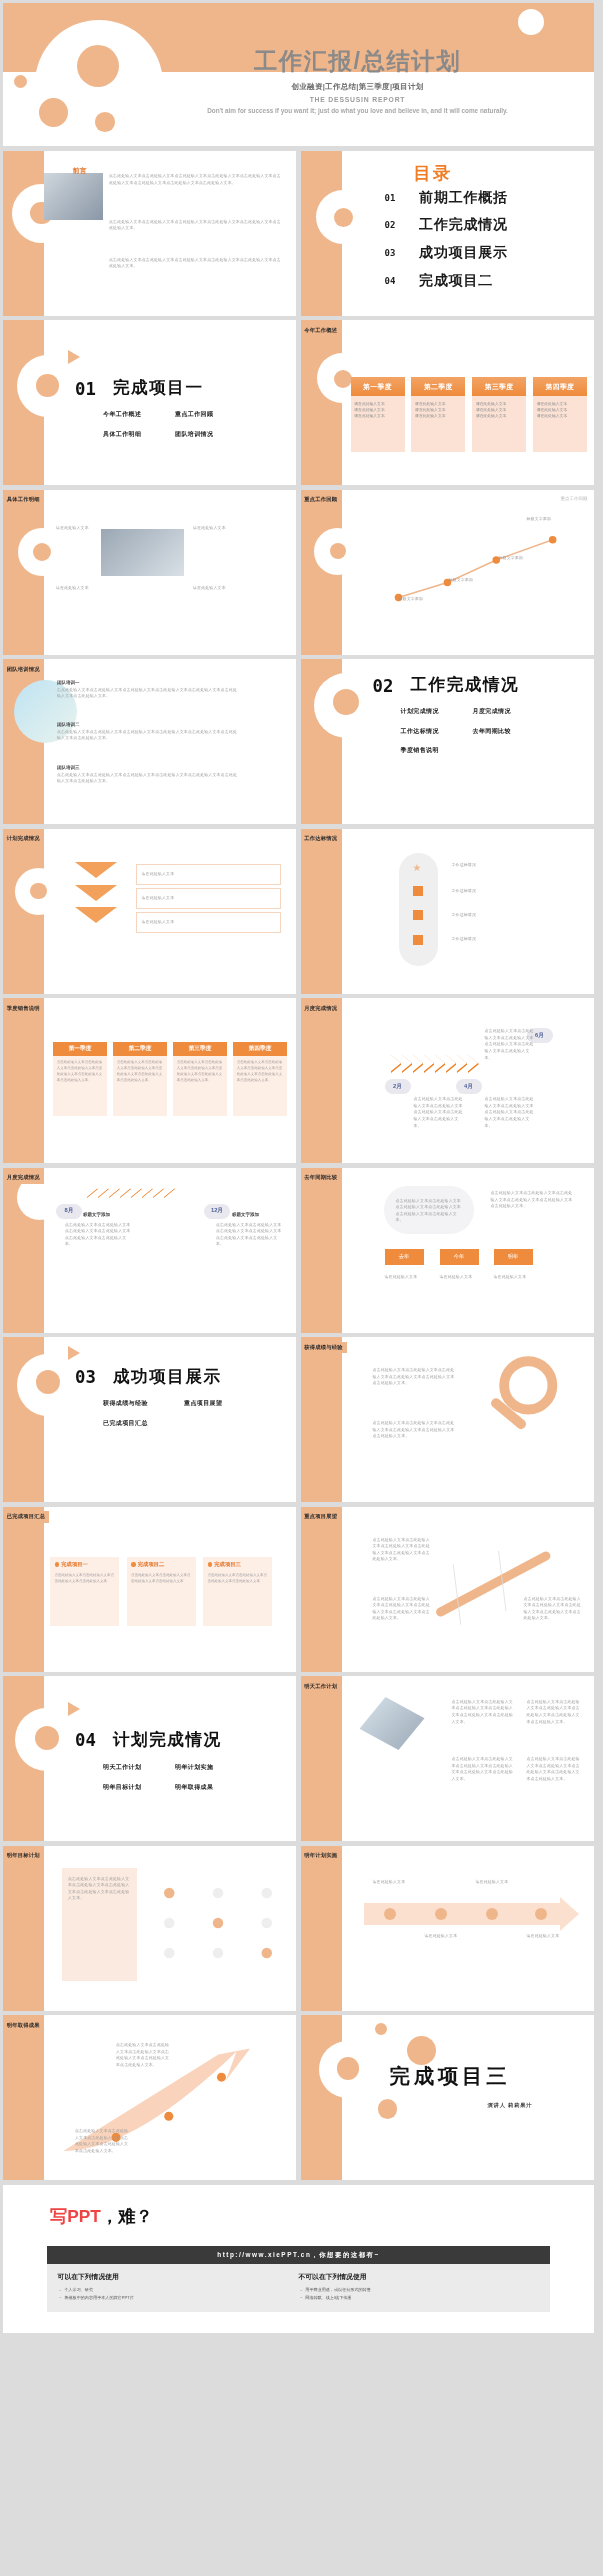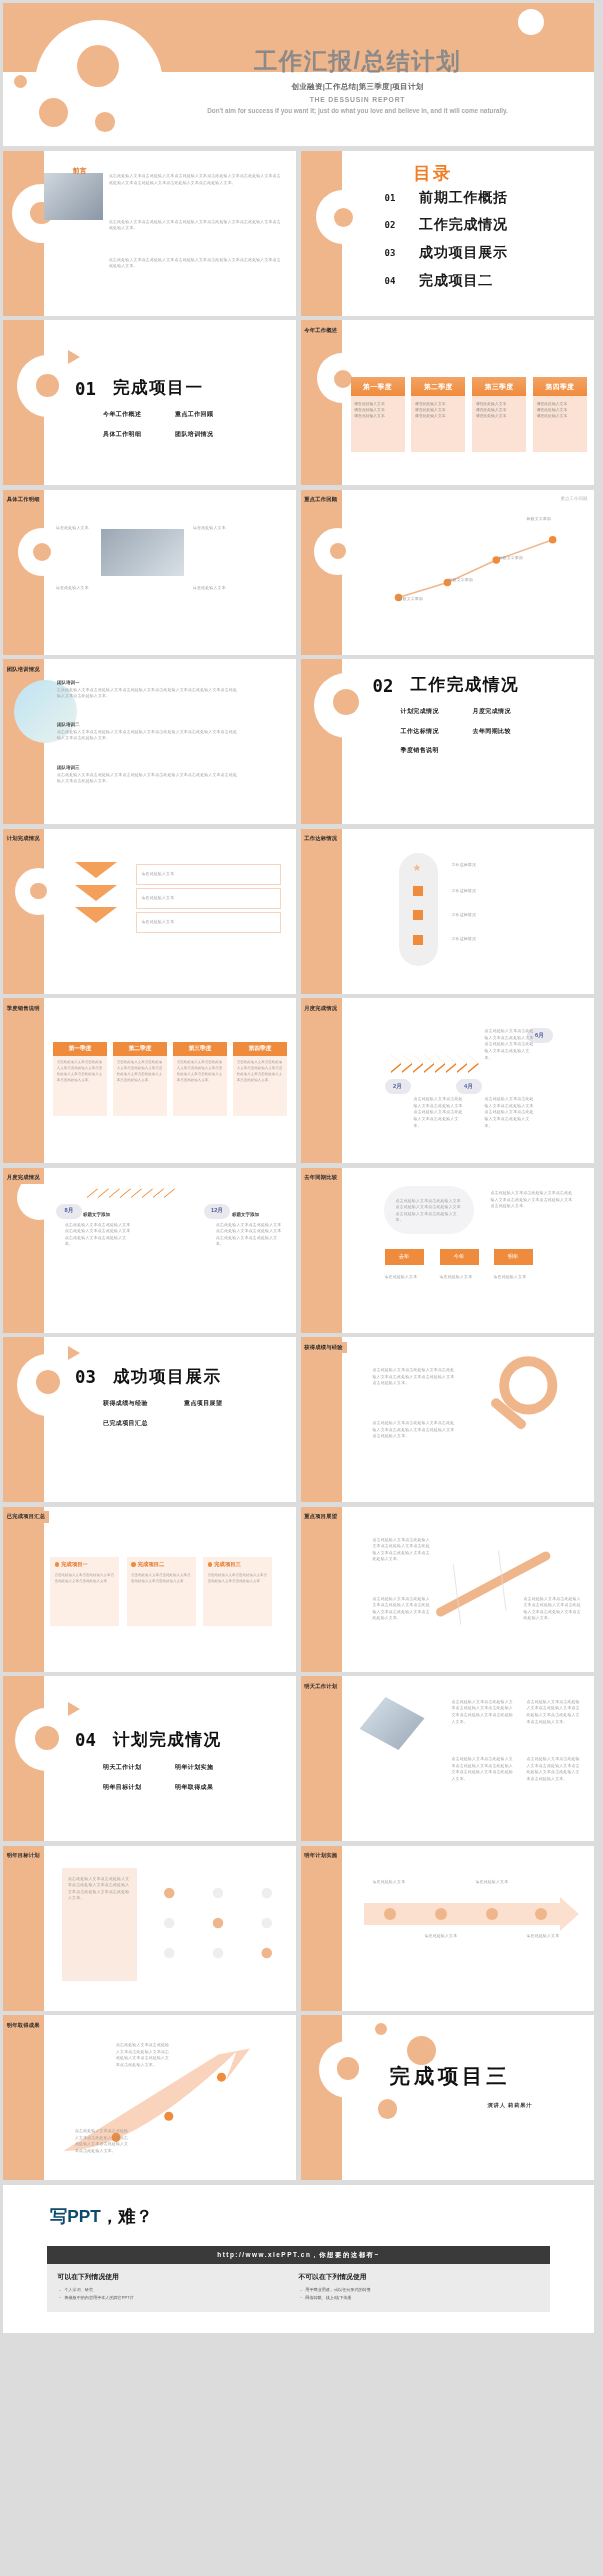--- a/index.html
+++ b/index.html
@@ -77,21 +77,21 @@
   .ccard .t i{width:4.5px;height:4.5px;border-radius:50%;background:#ef8b3c;display:inline-block;}
   .ccard p{margin:0;font-size:3.5px;color:#9c9c9c;line-height:1.75;}
 
   
   .thx{position:absolute;left:89px;top:47px;font-size:20.4px;font-weight:bold;color:#111;letter-spacing:3.8px;}
   .thx-sub{position:absolute;left:187px;top:87px;font-size:5.3px;font-weight:bold;color:#333;letter-spacing:0.8px;}
 
   
   #promo{width:591px;background:#fff;margin:4.5px 3px 3px 3px;padding:19.6px 0 21px 0;box-sizing:border-box;position:relative;}
   #promo .l1{font-size:17.3px;font-weight:bold;color:#111;margin-left:47px;}
-  #promo .l1 b{color:#0c4a6e;}
+  #promo .l1 b{color:#ef4444;}
   #promo .l2{font-size:17.3px;font-weight:bold;color:#111;margin-left:96px;margin-top:10.6px;}
   #promo .l2 b{color:#12b341;}
   #promo .panel{margin:18px 44px 0 44px;background:#ebebeb;}
   #promo .panel .bar{background:#3a3a3a;color:#fff;font-size:6.4px;text-align:center;padding:4.5px 0;letter-spacing:1.5px;font-weight:bold;}
   #promo .panel .cols{display:flex;padding:7.5px 10.6px 10.6px 10.6px;}
   #promo .panel .col{width:50%;}
   #promo .panel h4{margin:0 0 4.5px 0;font-size:6.8px;color:#222;}
   #promo .panel li{font-size:4.1px;color:#555;line-height:1.9;list-style:none;position:relative;padding-left:6.8px;}
   #promo .panel li::before{content:"·";position:absolute;left:1.5px;top:-1.5px;font-size:6.8px;color:#888;}
   #promo .panel ul{margin:0;padding:0;}

